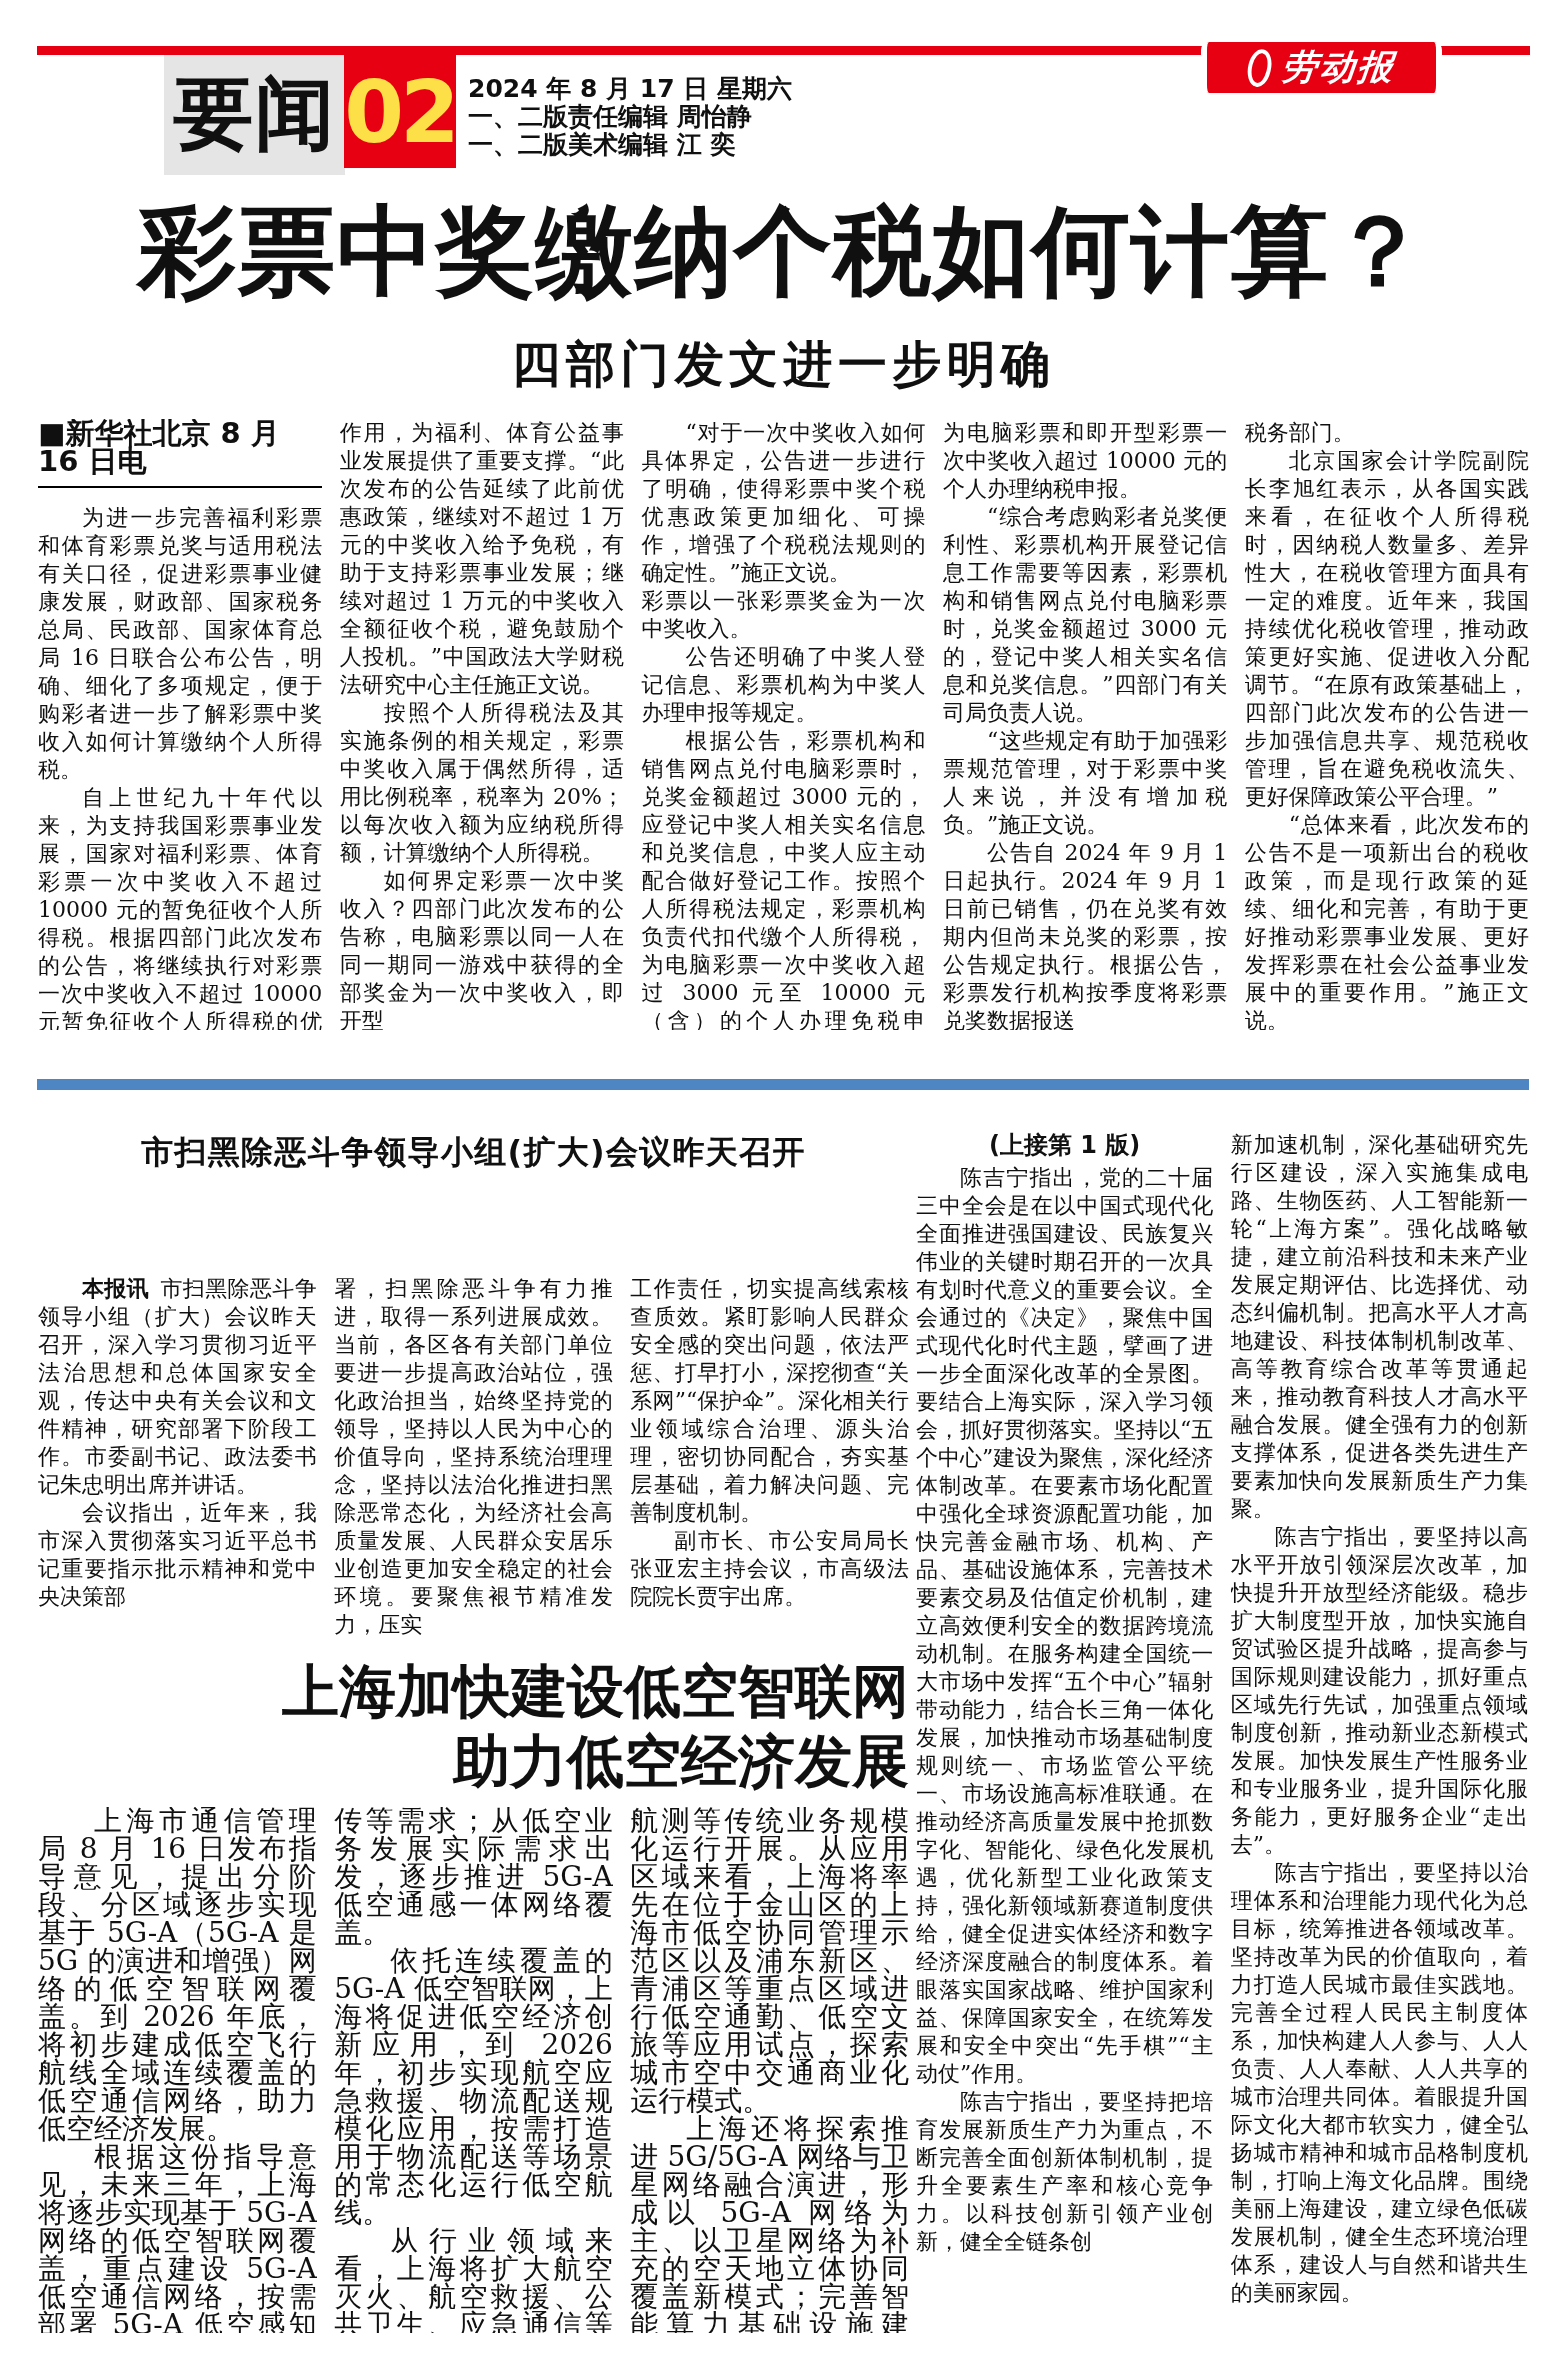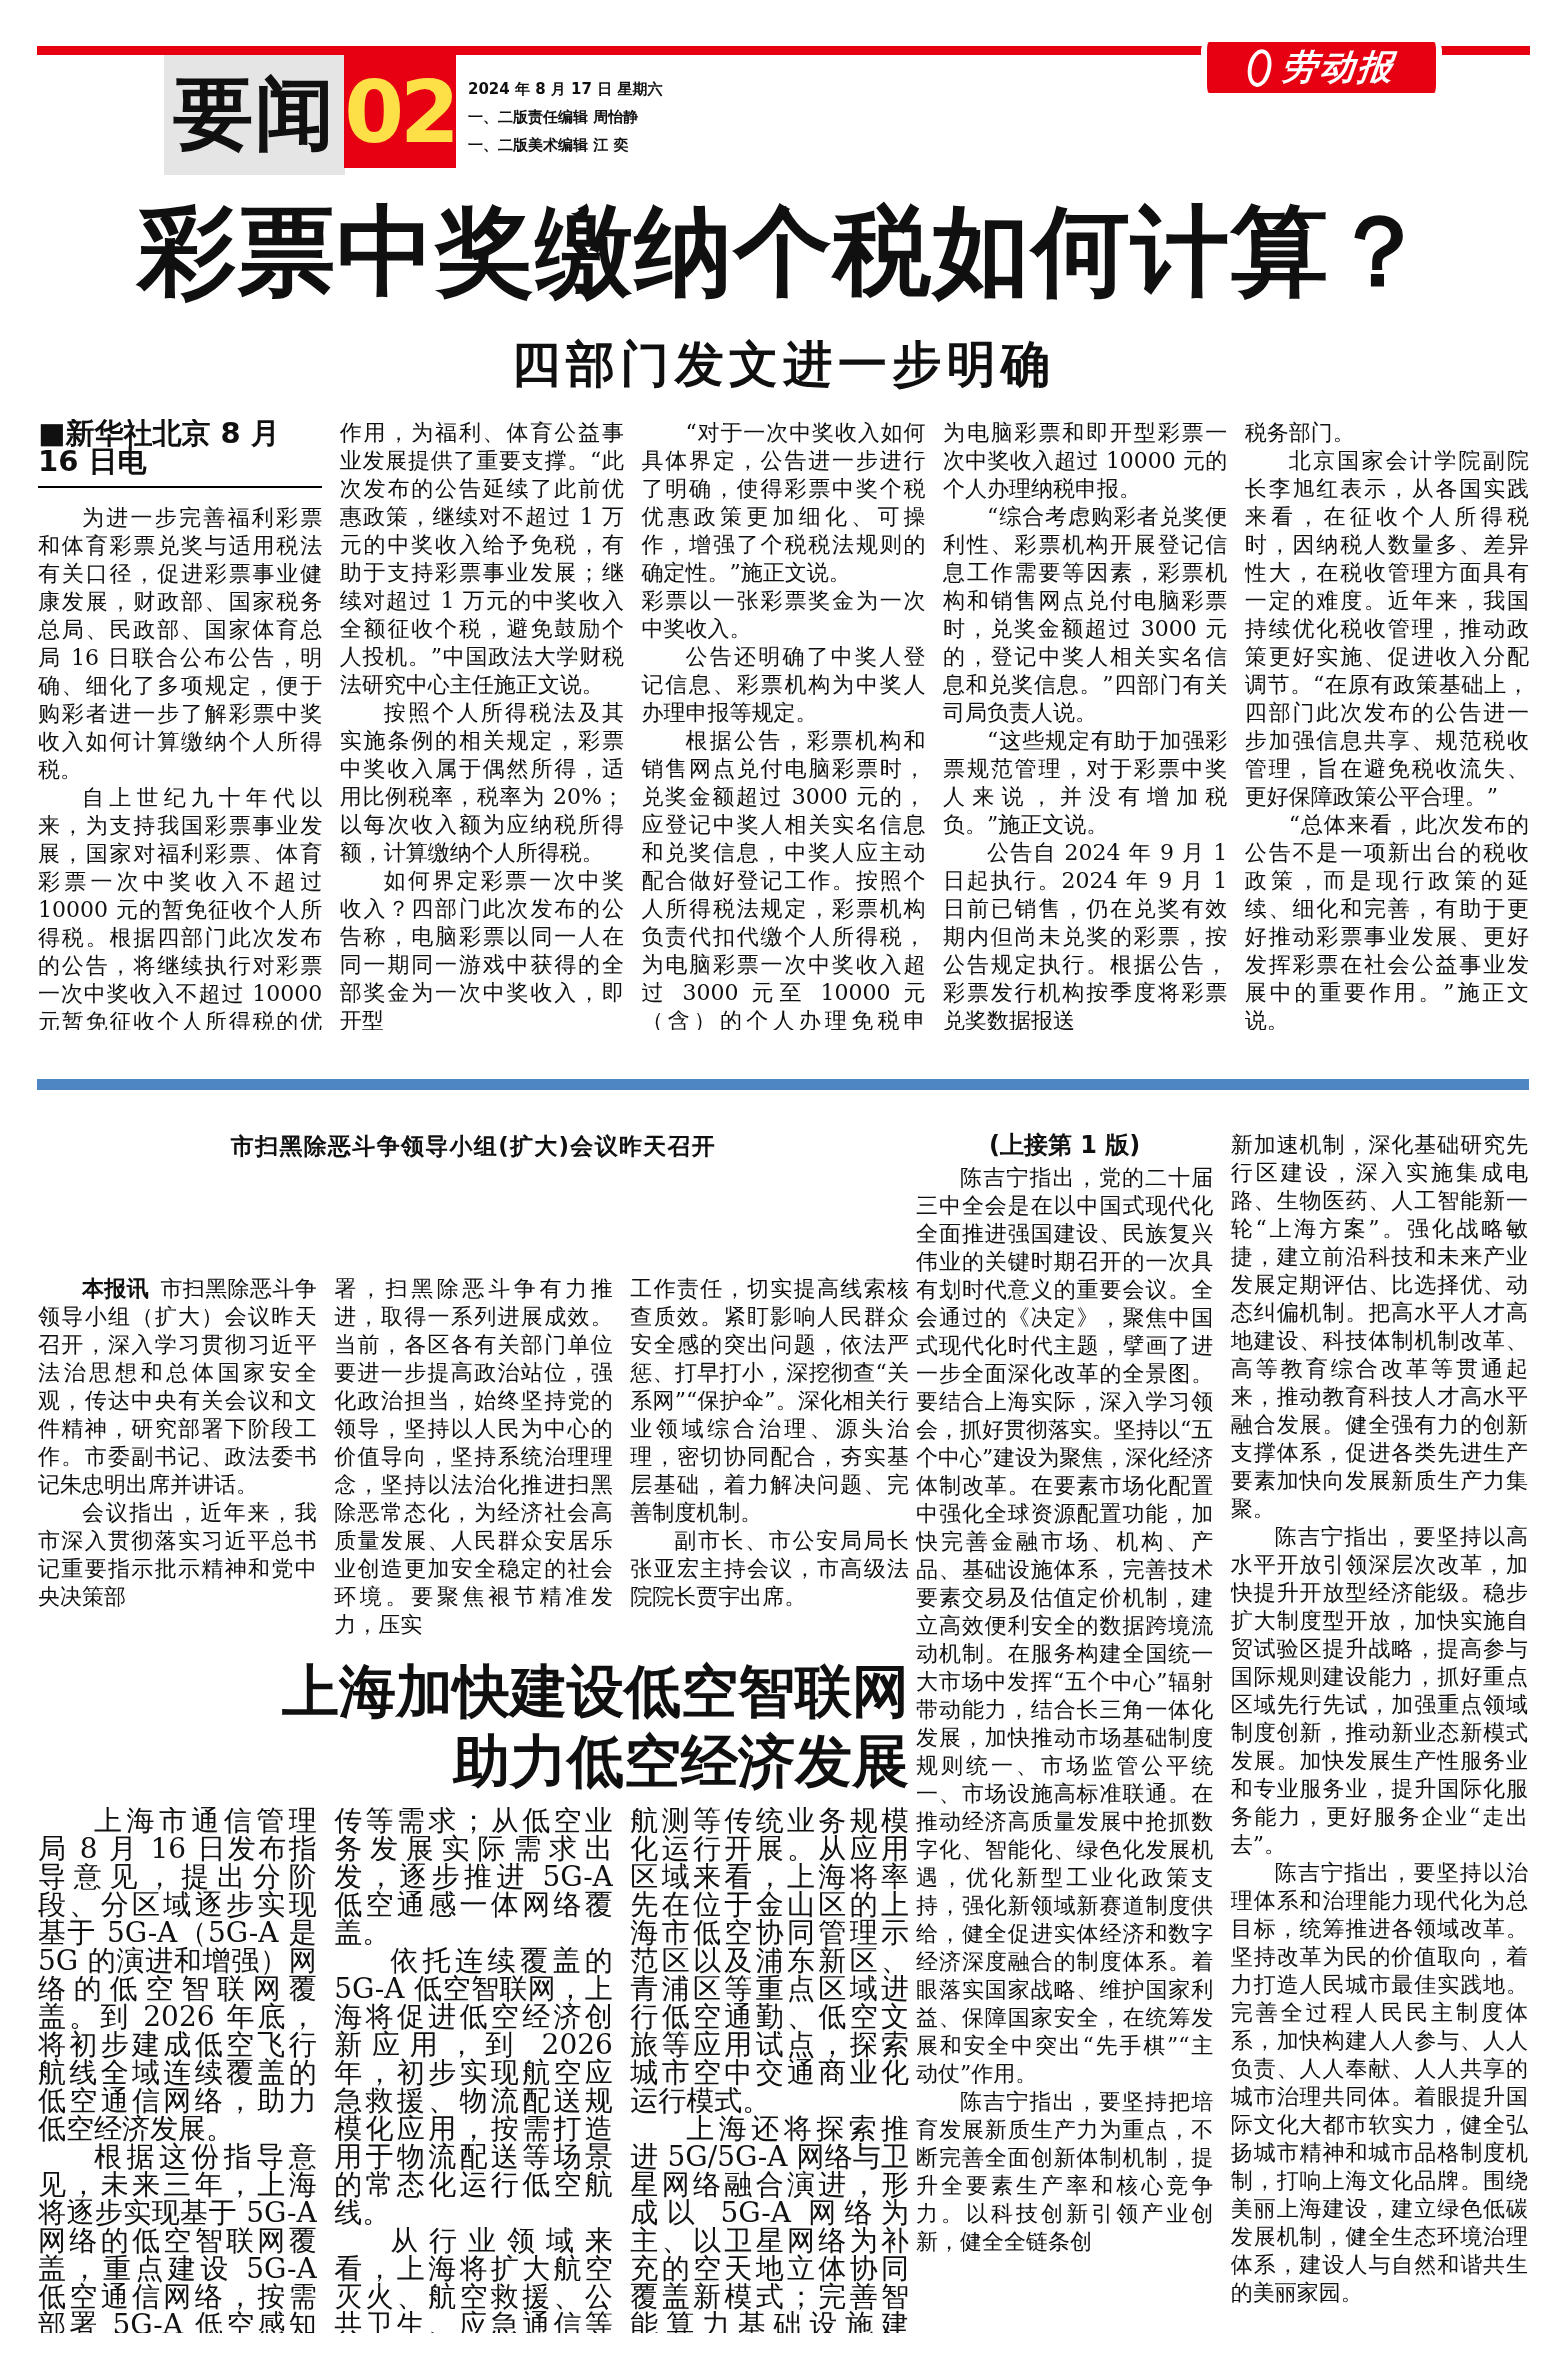--- a/index.html
+++ b/index.html
@@ -6,21 +6,21 @@
   #page{position:relative;width:1567px;height:2354px;background:#fff;overflow:hidden;
         font-family:"DejaVu Serif","Liberation Serif",serif;color:#101010;}
   
   .red-bar{position:absolute;left:37px;right:37px;top:46px;height:9.4px;background:var(--red);}
   .section-box{position:absolute;left:164px;top:55px;width:181px;height:120px;background:#e5e5e5;
         display:flex;align-items:center;justify-content:center;font-size:80px;font-weight:600;letter-spacing:1.3px;}
   .pagenum-box{position:absolute;left:344px;top:55px;width:112px;height:113px;background:var(--red);
         color:#fde047;display:flex;align-items:center;justify-content:center;
         font-family:"DejaVu Sans","Liberation Sans",sans-serif;font-weight:800;font-size:86px;letter-spacing:-4px;}
   .edit-info{position:absolute;left:468px;top:75px;font-family:"DejaVu Sans","Liberation Sans",sans-serif;
-        font-weight:700;font-size:15px;line-height:28px;}
+        font-weight:700;font-size:25px;line-height:28px;}
   .masthead{position:absolute;left:1201px;top:42px;width:229px;height:51px;background:var(--red);
         border-radius:8px;border-left:6.7px solid #fff;border-right:6.7px solid #fff;
         display:flex;align-items:center;justify-content:center;color:#fff;}
   .masthead .mark{display:inline-block;width:15px;height:30px;border:4px solid #fff;
         border-radius:48% 52% 46% 54%;transform:rotate(14deg);margin-right:10.8px;}
   .masthead .word{font-style:italic;font-weight:700;font-size:35px;letter-spacing:2.7px;transform:skewX(-6deg);}
   
   .headline-main{position:absolute;left:0;right:0;top:197px;text-align:center;
         font-size:98px;font-weight:900;letter-spacing:1.3px;line-height:1.1;}
   .subhead-main{position:absolute;left:0;right:0;top:332px;text-align:center;
@@ -30,21 +30,21 @@
   #lead-cols{position:absolute;left:38px;top:419px;width:1491px;height:611px;font-size:22px;line-height:28px;}
   .byline{font-family:"DejaVu Sans","Liberation Sans",sans-serif;font-weight:700;font-size:29px;
         border-bottom:2.7px solid #000;padding-bottom:10.8px;margin-bottom:16px;text-align:left;}
   .para{margin:0;text-indent:2em;}
   .para.noindent{text-indent:0;}
   .para b{font-family:"DejaVu Sans","Liberation Sans",sans-serif;}
   
   .blue-bar{position:absolute;left:37px;right:38px;top:1079px;height:10.8px;background:var(--blue);}
   
   .kicker{position:absolute;left:38px;top:1131px;width:871px;text-align:center;
-        font-family:"DejaVu Sans","Liberation Sans",sans-serif;font-weight:700;font-size:23px;letter-spacing:1.3px;}
+        font-family:"DejaVu Sans","Liberation Sans",sans-serif;font-weight:700;font-size:32px;letter-spacing:1.3px;}
   .headline-2{position:absolute;left:38px;top:1178px;width:871px;text-align:center;
         font-size:59px;font-weight:900;letter-spacing:0.7px;}
   #meeting-cols{position:absolute;left:38px;top:1275px;width:871px;height:369px;font-size:22px;line-height:28px;}
   
   .headline-3{position:absolute;left:38px;top:1656px;width:871px;text-align:right;
         font-size:57px;font-weight:900;line-height:1.22;}
   #lowalt-cols{position:absolute;left:38px;top:1807px;width:871px;height:526px;font-size:28px;line-height:28px;}
   
   #jump-cols{position:absolute;left:916px;top:1131px;width:612px;height:1205px;font-size:22px;line-height:28px;}
   .jump-note{text-align:center;font-weight:700;font-size:24px;margin:0 0 5.4px 0;

